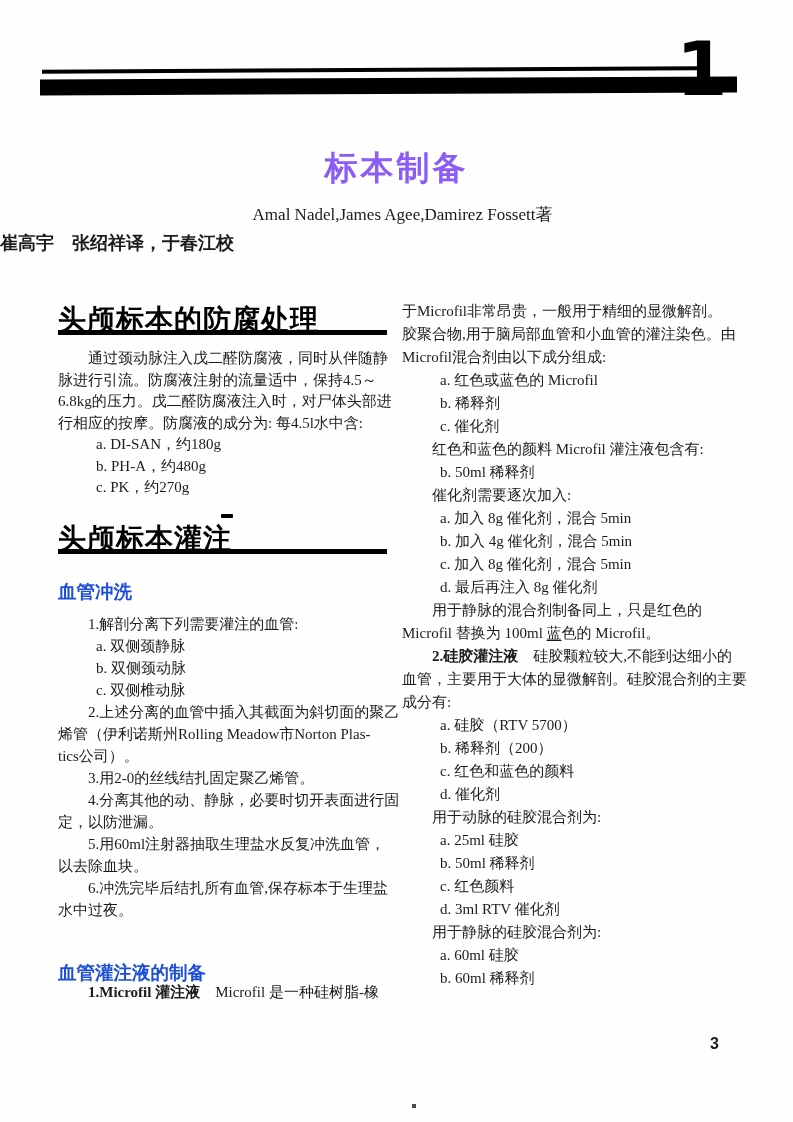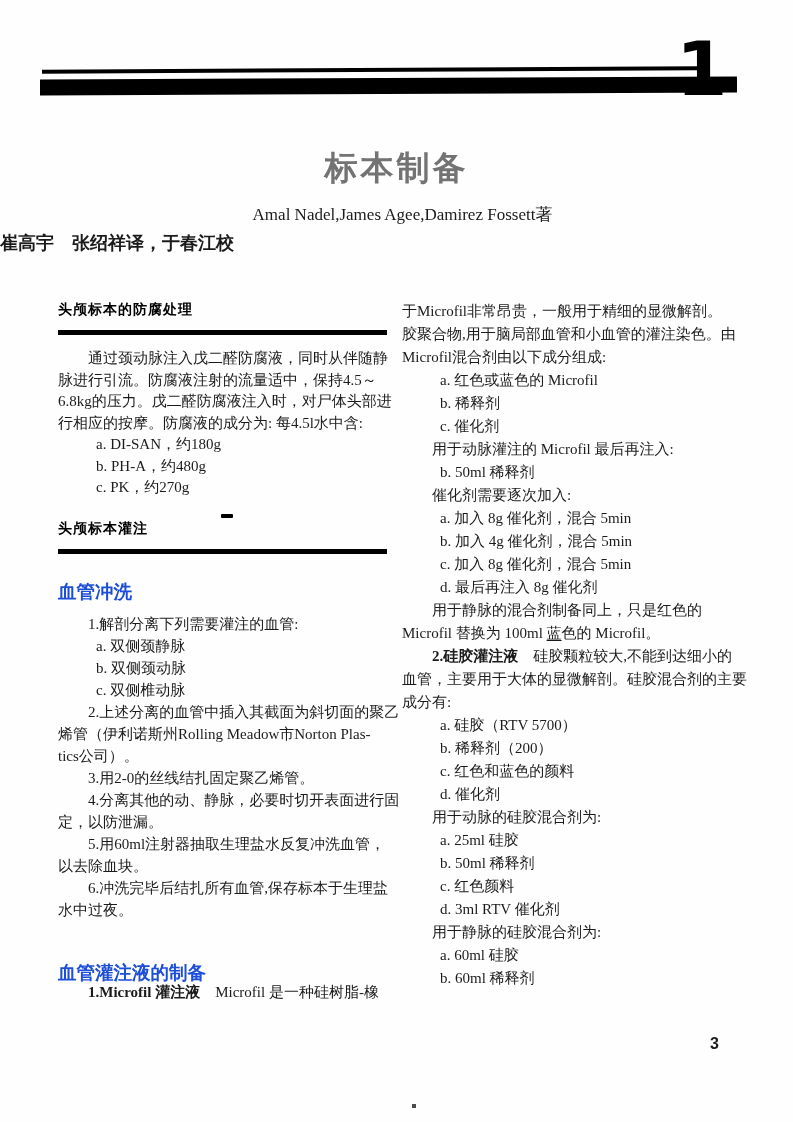--- a/index.html
+++ b/index.html
@@ -3,25 +3,25 @@
 <meta charset="utf-8">
 <style>
   html,body{margin:0;padding:0;background:#e8e8e8;}
   .page{
     position:relative;width:793px;height:1122px;background:#fefefe;
     overflow:hidden;font-family:"Liberation Serif","DejaVu Serif",serif;color:#1b1b1b;
   }
   .rule-thin{position:absolute;left:42px;top:68px;width:656px;height:4px;background:#000;transform:rotate(-0.3deg);}
   .rule-thick{position:absolute;left:40px;top:78px;width:697px;height:16px;background:#000;transform:rotate(-0.25deg);}
   .chapter-num{position:absolute;left:676px;top:32px;font-family:"DejaVu Sans","Liberation Sans",sans-serif;font-weight:bold;font-size:74px;line-height:1;color:#000;}
-  .title{position:absolute;left:0;top:146px;width:793px;text-align:center;font-size:33px;font-weight:bold;letter-spacing:3px;margin:0;color:#737373;}
+  .title{position:absolute;left:0;top:146px;width:793px;text-align:center;font-size:33px;font-weight:bold;letter-spacing:3px;margin:0;color:#8b5cf6;}
   .authors{position:absolute;left:0;top:203px;width:793px;text-align:center;font-size:17px;margin-left:6px;}
   .translators{position:absolute;left:0;top:231px;width:793px;font-size:18px;font-weight:bold;}
 
-  .col-head{position:absolute;left:58px;width:330px;font-size:14px;font-weight:bold;letter-spacing:1px;margin:0;color:#000;}
+  .col-head{position:absolute;left:58px;width:330px;font-size:28px;font-weight:bold;letter-spacing:1px;margin:0;color:#000;}
   #sec1-head{top:301px;}
   .head-rule{position:absolute;left:58px;width:329px;height:5px;background:#000;}
   #sec1-rule{top:330px;}
   #sec2-head{top:520px;}
   #sec2-rule{top:549px;}
   .sub-head{position:absolute;left:58px;width:330px;font-size:18.5px;font-weight:bold;margin:0;color:#1d4ed8;}
   #sub1-head{top:579px;}
   #sub2-head{top:960px;}
 
   .textblock{position:absolute;font-size:15px;}
@@ -91,21 +91,21 @@
       <div class="tl i1"><b>1.Microfil 灌注液</b>　Microfil 是一种硅树脂-橡</div>
     </div>
 
   <div class="textblock" id="rcol">
       <div class="tl i0">于Microfil非常昂贵，一般用于精细的显微解剖。</div>
       <div class="tl i0">胶聚合物,用于脑局部血管和小血管的灌注染色。由</div>
       <div class="tl i0">Microfil混合剂由以下成分组成:</div>
       <div class="tl i2">a. 红色或蓝色的 Microfil</div>
       <div class="tl i2">b. 稀释剂</div>
       <div class="tl i2">c. 催化剂</div>
-      <div class="tl i1">用于动脉灌注的 Microfil 最后再注入:</div>
+      <div class="tl i1">红色和蓝色的颜料 Microfil 灌注液包含有:</div>
       <div class="tl i2">b. 50ml 稀释剂</div>
       <div class="tl i1">催化剂需要逐次加入:</div>
       <div class="tl i2">a. 加入 8g 催化剂，混合 5min</div>
       <div class="tl i2">b. 加入 4g 催化剂，混合 5min</div>
       <div class="tl i2">c. 加入 8g 催化剂，混合 5min</div>
       <div class="tl i2">d. 最后再注入 8g 催化剂</div>
       <div class="tl i1">用于静脉的混合剂制备同上，只是红色的</div>
       <div class="tl i0">Microfil 替换为 100ml <u>蓝</u>色的 Microfil。</div>
       <div class="tl i1"><b>2.硅胶灌注液</b>　硅胶颗粒较大,不能到达细小的</div>
       <div class="tl i0">血管，主要用于大体的显微解剖。硅胶混合剂的主要</div>

